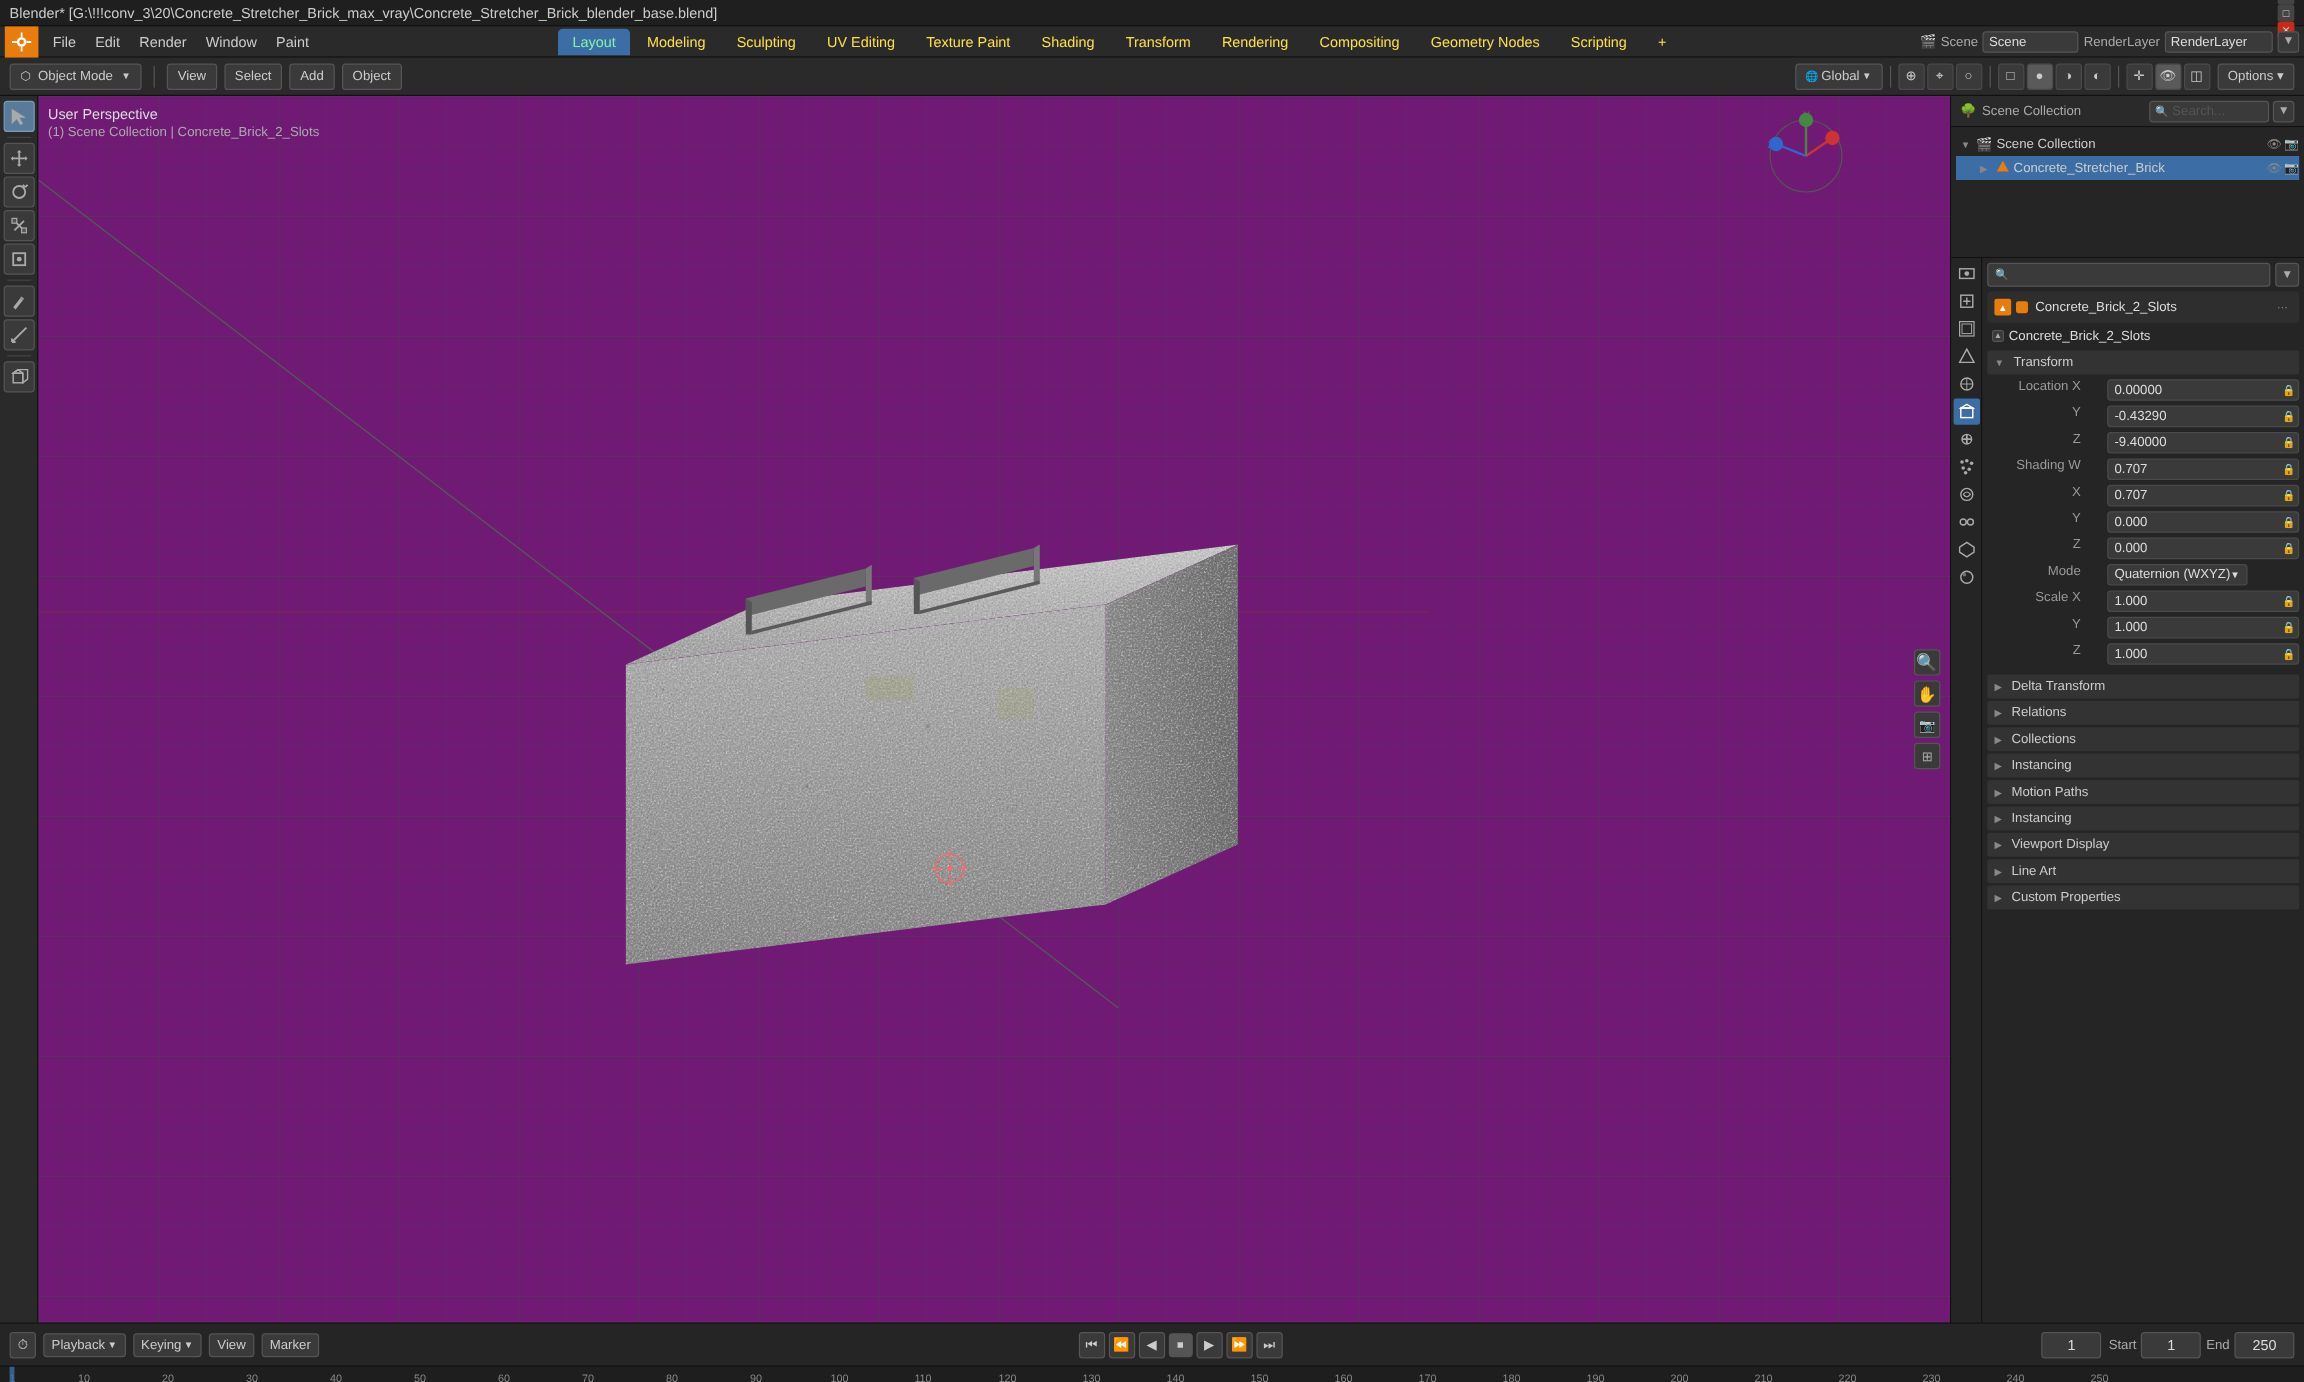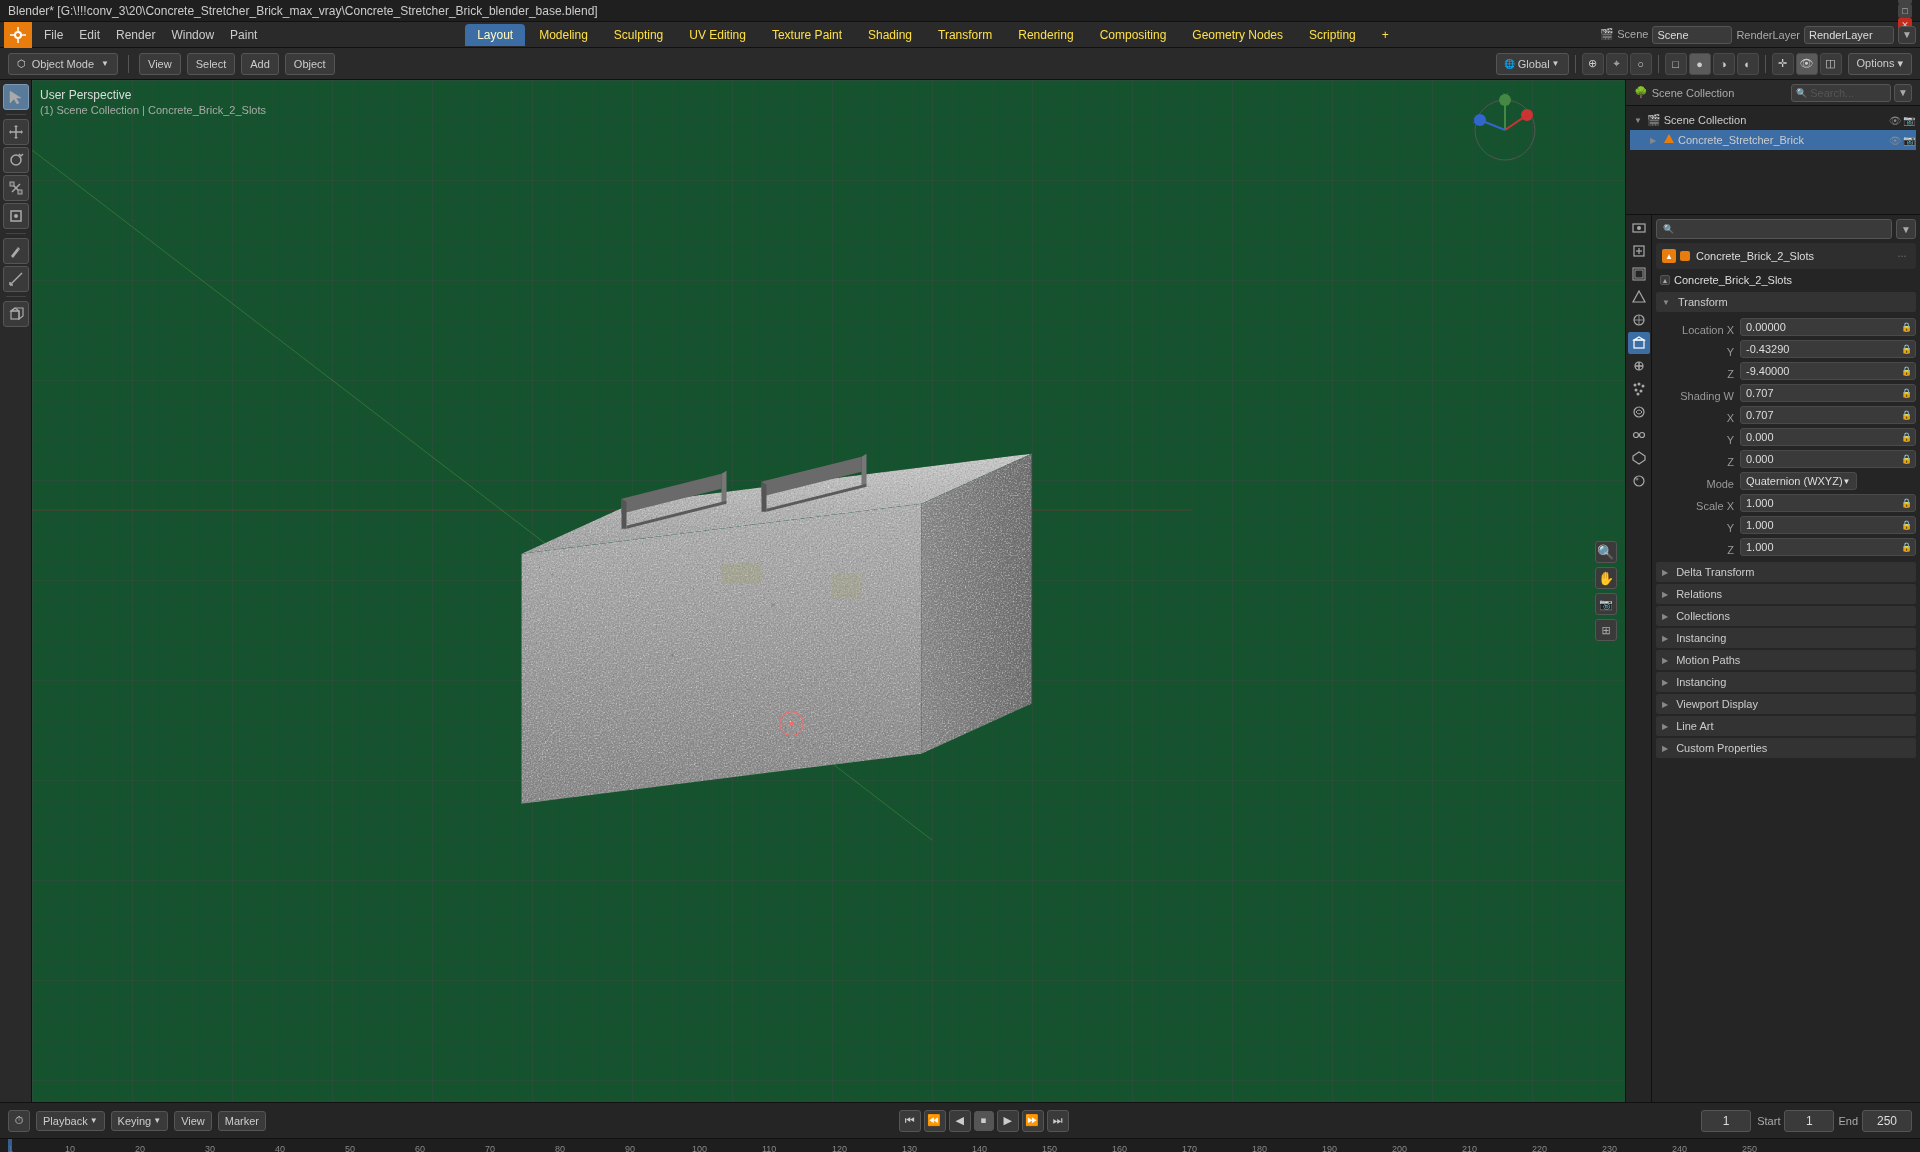--- a/index.html
+++ b/index.html
@@ -34,21 +34,21 @@
       background: #2a2a2a;
       display: flex;
       align-items: center;
       gap: 0;
       border-bottom: 1px solid #111;
       padding: 0 4px;
     }
     .menu-logo { width: 28px; height: 26px; display: flex; align-items: center; justify-content: center; background: #e87d0d; color: white; font-weight: bold; font-size: 11px; margin-right: 4px; }
     .menu-item { padding: 2px 8px; font-size: 12px; color: #ccc; cursor: pointer; height: 100%; display: flex; align-items: center; }
     .workspace-tab { padding: 4px 12px; font-size: 12px; color: #fde047; cursor: pointer; border-radius: 4px 4px 0 0; }
-    .workspace-tab.active { background: #3c6ea5; color: #fef9c3; }
+    .workspace-tab.active { background: #3c6ea5; color: #86efac; }
 
     
     #header-bar {
       width: 100%;
       height: 32px;
       background: #2a2a2a;
       display: flex;
       align-items: center;
       padding: 0 8px;
       gap: 6px;
@@ -298,23 +298,24 @@
       font-size: 11px;
       cursor: pointer;
       gap: 4px;
       color: #ccc;
       border-radius: 2px;
       margin-bottom: 2px;
     }
 
     .prop-grid-row {
       display: flex;
-      align-items: flex-end;
+      align-items: flex-start;
       margin-bottom: 2px;
       height: 20px;
+      gap: 16px;
     }
     .pgl { width: 76px; font-size: 11px; color: #999; text-align: right; padding-right: 6px; flex-shrink: 0; }
     .pgv {
       flex: 1;
       height: 18px;
       background: #3a3a3a;
       border: 1px solid #4a4a4a;
       border-radius: 3px;
       padding: 0 5px;
       font-size: 11px;
@@ -582,21 +583,21 @@
     <div class="tool-btn">
       <svg width="16" height="16" viewBox="0 0 16 16">
         <rect x="3" y="5" width="8" height="8" fill="none" stroke="#aaa" stroke-width="1.2"></rect>
         <polygon points="3,5 7,2 15,2 15,10 11,13 11,5" fill="none" stroke="#aaa" stroke-width="1.2"></polygon>
         <line x1="3" y1="5" x2="7" y2="2" stroke="#aaa" stroke-width="1.2"></line>
         <line x1="11" y1="5" x2="7" y2="2" stroke="#aaa" stroke-width="1.2"></line>
       </svg>
     </div>
   </div>
 
-  <div id="viewport" style="flex:1; position:relative; background:#14532d; overflow:hidden;">
+  <div id="viewport" style="flex:1; position:relative; background:#701a75; overflow:hidden;">
 
     <svg width="100%" height="100%" style="position:absolute;top:0;left:0;">
       <defs>
         <pattern id="smallgrid" width="20" height="20" patternUnits="userSpaceOnUse">
           <path d="M 20 0 L 0 0 0 20" fill="none" stroke="#444" stroke-width="0.3"></path>
         </pattern>
         <pattern id="grid" width="100" height="100" patternUnits="userSpaceOnUse">
           <rect width="100" height="100" fill="url(#smallgrid)"></rect>
           <path d="M 100 0 L 0 0 0 100" fill="none" stroke="#4a4a4a" stroke-width="0.5"></path>
         </pattern>

